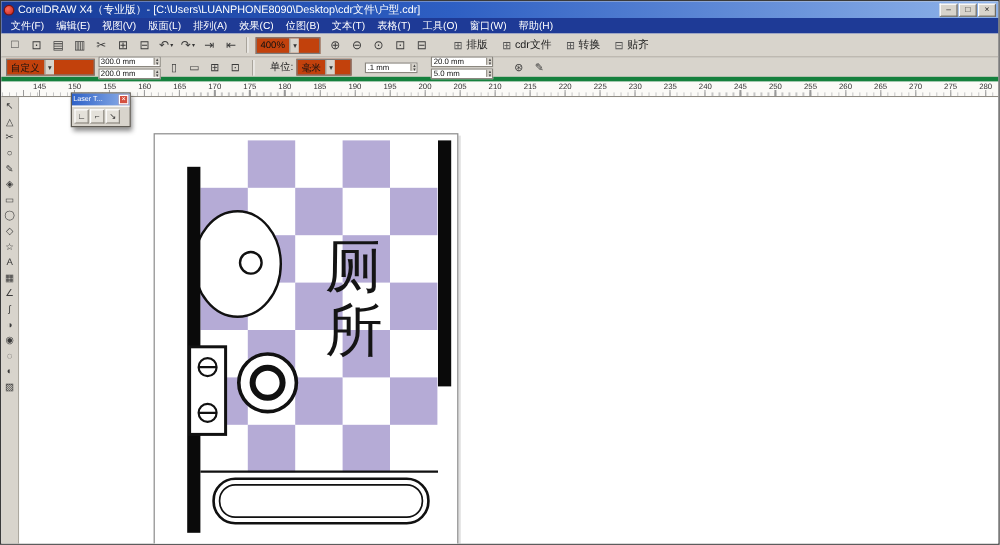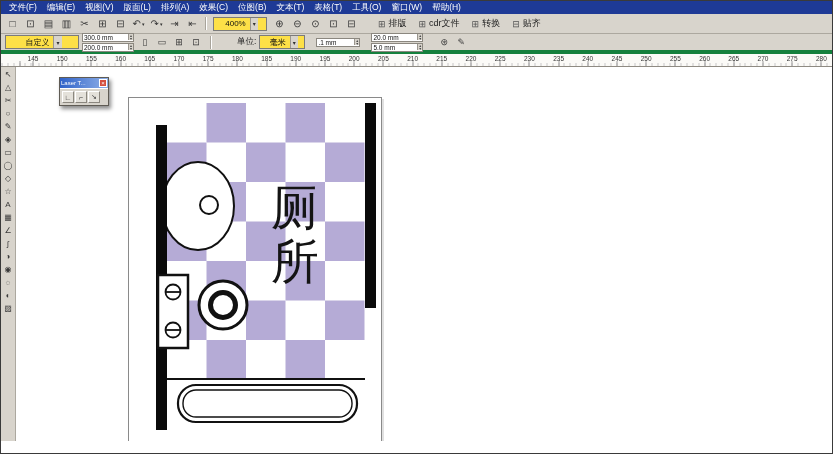--- a/index.html
+++ b/index.html
@@ -10,35 +10,35 @@
 .title-text{color:#fff;font-size:9px;white-space:nowrap;overflow:hidden;flex:1}
 .win-controls{display:flex;gap:1px}
 .winbtn{width:15px;height:11px;font-size:7px;line-height:9px;text-align:center;background:#d8d4cc;border:1px solid;border-color:#fff #6f6b63 #6f6b63 #fff;color:#222;padding:0}
 .menubar{height:13px;background:#1e3a96;display:flex;align-items:center;padding-left:3px}
 .menu-item{color:#fff;font-size:8.5px;padding:0 5px;line-height:13px;white-space:nowrap}
 .toolbar{height:20px;background:#d8d4cc;border-bottom:1px solid #aca89f;display:flex;align-items:center;padding:0 3px;gap:1px}
 .tbrow{display:flex;align-items:center;gap:1px}
 .tbtn{height:16px;min-width:17px;display:flex;align-items:center;justify-content:center;font-size:10px;color:#3a3a3a;gap:1px;padding:0 1px}
 .tbtn .dd{font-size:5px;color:#333}
 .sep{width:1px;height:13px;background:#a8a49b;margin:0 3px;box-shadow:1px 0 0 #fff}
-.combo{height:14px;background:#fde047;border:1px solid #7b7b7b;display:flex;align-items:center;justify-content:center;font-size:8px;padding:0 0 0 3px;gap:4px;color:#111}
+.combo{height:14px;background:#c2410c;border:1px solid #7b7b7b;display:flex;align-items:center;justify-content:flex-start;font-size:8px;padding:0 0 0 3px;gap:4px;color:#111}
 .combo .dd{font-size:6px;color:#333;background:#d8d4cc;align-self:stretch;display:flex;align-items:center;padding:0 2px;border-left:1px solid #9a968e}
 .combo.zoom{width:54px;margin:0 3px}
 #tb-plugins{display:flex;margin-left:12px;gap:2px}
 .plugin-btn{display:flex;align-items:center;gap:3px;font-size:9px;color:#222;padding:0 5px;height:17px}
 .pglyph{font-size:9px;color:#555}
 .propbar{height:20px;background:#d8d4cc;border-bottom:4px solid #15803d;display:flex;align-items:center;padding:0 4px;gap:3px}
 .combo.preset{width:74px}
 .combo.units{width:46px}
 .stack{display:flex;flex-direction:column;gap:1px}
 .minifield{width:52px;height:9px;background:#fff;border:1px solid #8b877f;font-size:6.5px;display:flex;align-items:center;justify-content:space-between;padding:0 1px;color:#111}
 .minifield .spin{display:flex;flex-direction:column;line-height:3px;font-size:4px;color:#444;background:#d8d4cc;padding:0 1px;margin:-1px -1px -1px 0;border-left:1px solid #9a968e}
 .minifield.nudge{width:44px;margin-left:8px}
 .pbtn{width:16px;height:16px;display:flex;align-items:center;justify-content:center;font-size:9px;color:#3a3a3a}
-.pb-label{font-size:8.5px;color:#222;margin-left:20px;white-space:nowrap}
+.pb-label{font-size:8.5px;color:#222;margin-left:8px;white-space:nowrap}
 #pb-left-buttons,#pb-right-buttons{display:flex;gap:1px}
 #pb-right-buttons{margin-left:10px}
 .ruler{position:relative;height:13px;background:#fbfaf7;border-bottom:1px solid #8f8b83;
  background-image:repeating-linear-gradient(90deg,#9a9a9a 0 1px,transparent 1px 29.2px),repeating-linear-gradient(90deg,#c6c6c6 0 1px,transparent 1px 5.84px);
  background-size:100% 5px,100% 3px;background-position:31.5px 100%,31.5px 100%;background-repeat:repeat-x}
 .tick-label{position:absolute;top:1px;transform:translateX(-50%);font-size:6.5px;color:#333}
 .main{display:flex;height:374px}
 .toolbox{width:15px;background:#d8d4cc;border-right:1px solid #aca89f;display:flex;flex-direction:column;align-items:center;padding-top:1px}
 .tool{width:13px;height:13px;display:flex;align-items:center;justify-content:center;font-size:8px;color:#3a3a3a}
 .canvas{position:relative;flex:1;background:#fff;overflow:hidden}
@@ -50,20 +50,29 @@
 .palette-title-text{color:#fff;font-size:6px;white-space:nowrap;overflow:hidden}
 .palette-close{width:8px;height:8px;background:#d44f3f;border:1px solid #fff;color:#fff;font-size:6px;line-height:5px;text-align:center;padding:0}
 .palette-body{display:flex;gap:1px;padding:2px;border-top:1px solid #fff}
 .ptool{width:12px;height:12px;border:1px solid;border-color:#fff #8b877f #8b877f #fff;display:flex;align-items:center;justify-content:center;font-size:7px;color:#333;background:#e4e1da}
 </style>
 </head>
 <body>
 
 <div class="window">
 
+  <div class="titlebar">
+    <span class="app-icon"></span>
+    <span class="title-text">CorelDRAW X4（专业版）- [C:\Users\LUANPHONE8090\Desktop\cdr文件\户型.cdr]</span>
+    <span class="win-controls">
+      <button class="winbtn">–</button>
+      <button class="winbtn">□</button>
+      <button class="winbtn">×</button>
+    </span>
+  </div>
 
   <div class="menubar" id="menubar">
       <div class="menu-item">文件(F)</div>
       <div class="menu-item">编辑(E)</div>
       <div class="menu-item">视图(V)</div>
       <div class="menu-item">版面(L)</div>
       <div class="menu-item">排列(A)</div>
       <div class="menu-item">效果(C)</div>
       <div class="menu-item">位图(B)</div>
       <div class="menu-item">文本(T)</div>

